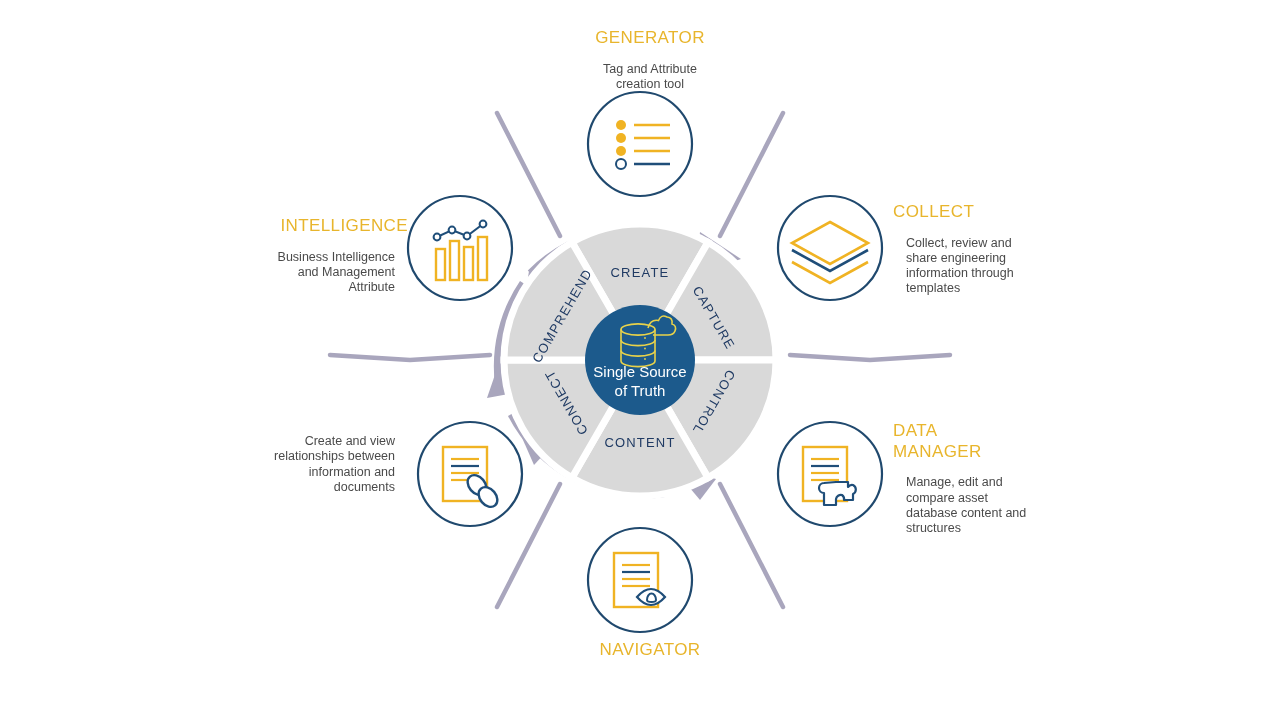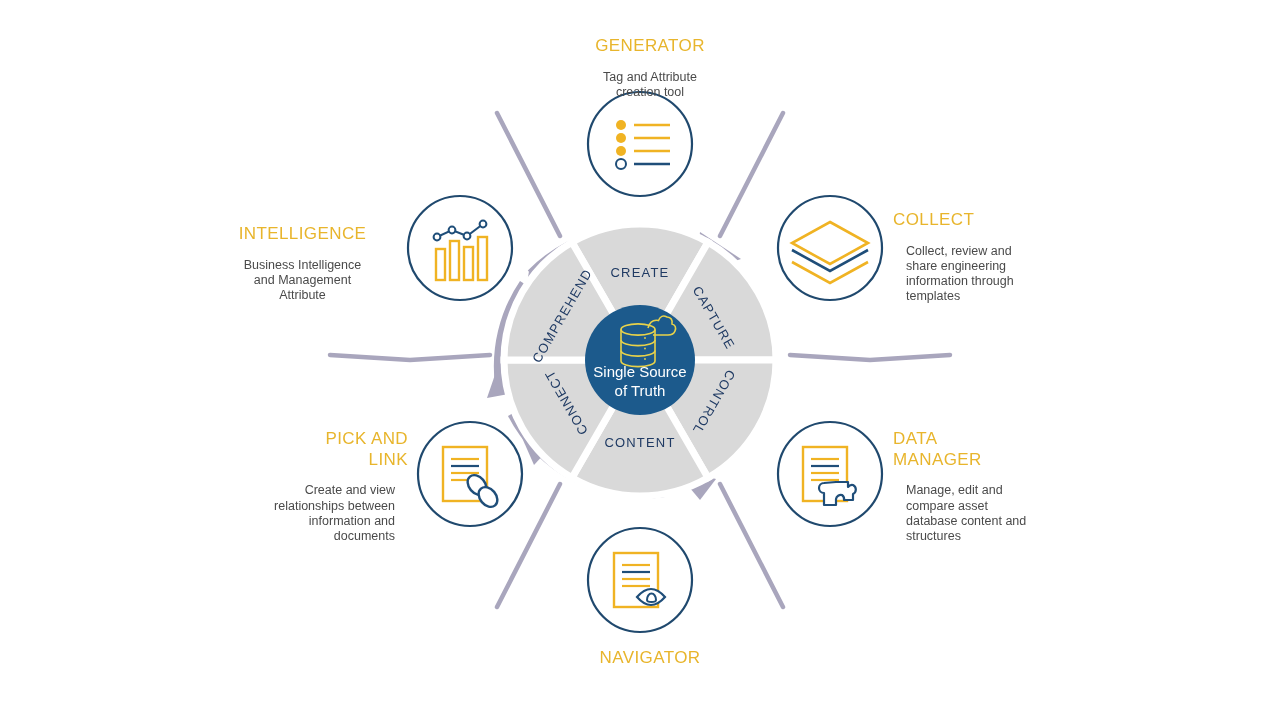--- a/index.html
+++ b/index.html
@@ -30,41 +30,41 @@
   
   .node-text {
     position: absolute;
     line-height: 1.22;
   }
   .node-title {
     color: #e8b52c;
     font-size: 17px;
     letter-spacing: 0.4px;
     font-weight: 400;
-    margin: 8px 0 1px 0;
+    margin: 0 0 1px 0;
     white-space: pre-line;
   }
   .node-desc {
     color: #4a4a4a;
     font-size: 12.5px;
     font-weight: 400;
     margin: 13px;
     white-space: pre-line;
   }
   .ta-left   { text-align: left; }
   .ta-right  { text-align: right; }
   .ta-center { text-align: center; }
 
   
   #txt-generator    { left: 545px; top: 28px;  width: 210px; }
   #txt-collect      { left: 893px; top: 202px; width: 175px; }
   #txt-datamanager  { left: 893px; top: 421px; width: 175px; }
   #txt-navigator    { left: 545px; top: 640px; width: 210px; }
   #txt-pickandlink  { left: 233px; top: 421px; width: 175px; }
-  #txt-intelligence { left: 215px; top: 216px; width: 175px; text-align: center; }
+  #txt-intelligence { left: 233px; top: 216px; width: 175px; }
 
   .hub-label {
     position: absolute;
     left: 0; top: 0;
     width: 1280px;
     text-align: center;
     color: #ffffff;
     font-size: 15px;
     line-height: 1.25;
     white-space: pre-line;
@@ -282,22 +282,20 @@
 compare asset
 database content and
 structures</div>
   </div>
 
   <div class="node-text ta-center" id="txt-navigator">
     <div class="node-title">NAVIGATOR</div>
   </div>
 
   <div class="node-text ta-right" id="txt-pickandlink">
-    <div class="node-title">PICK AND
-LINK</div>
     <div class="node-desc">Create and view
 relationships between
 information and
 documents</div>
   </div>
 
   <div class="node-text ta-right" id="txt-intelligence">
     <div class="node-title">INTELLIGENCE</div>
     <div class="node-desc">Business Intelligence
 and Management

